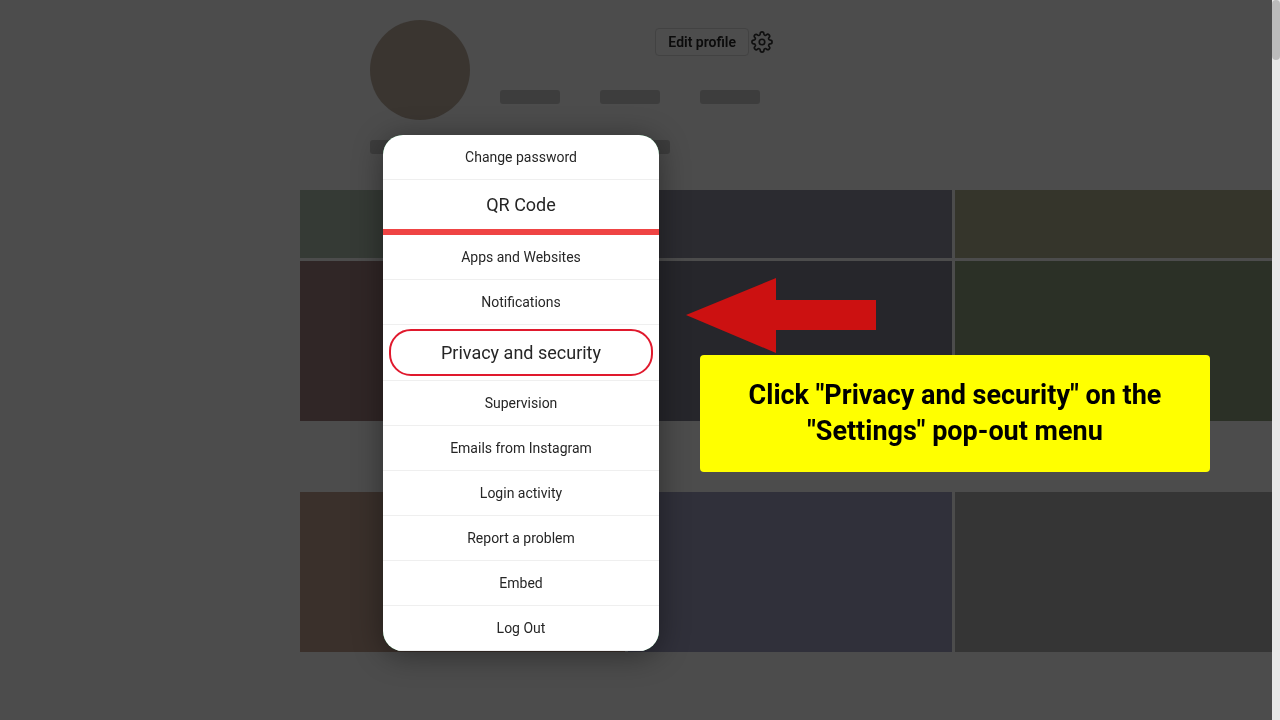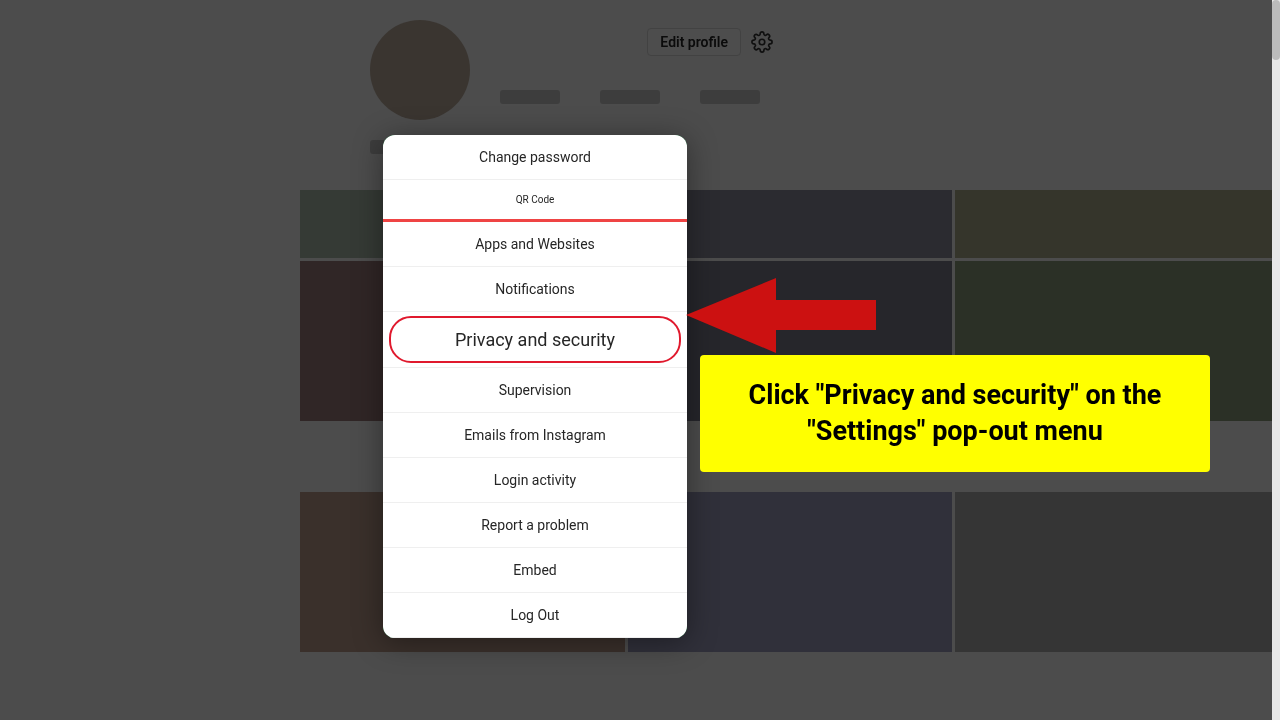--- a/index.html
+++ b/index.html
@@ -61,41 +61,41 @@
       <div style="background:#9090a0;"></div>
       <div style="background:#b0b090;"></div>
       <div style="background:#a08080;height:160px;"></div>
       <div style="background:#808090;height:160px;"></div>
       <div style="background:#90a080;height:160px;"></div>
       <div style="background:#c0a090;height:160px;"></div>
       <div style="background:#a0a0c0;height:160px;"></div>
       <div style="background:#b0b0b0;height:160px;"></div>
     </div>
 
-    <div style="position:absolute;top:28px;right:505px;display:flex;align-items:center;gap:8px;justify-content:space-between;">
+    <div style="position:absolute;top:28px;right:505px;display:flex;align-items:center;justify-content:space-between;">
       <div style="background:#fff;border:1px solid #dbdbdb;border-radius:4px;padding:5px 12px;font-size:14px;color:#262626;font-weight:600;">Edit profile</div>
       <div style="width:26px;height:26px;border-radius:50%;background:rgba(255,255,255,0.2);display:flex;align-items:center;justify-content:center;">
         <svg width="22" height="22" viewBox="0 0 24 24" fill="none" stroke="#333" stroke-width="1.8">
           <circle cx="12" cy="12" r="3"></circle>
           <path d="M19.4 15a1.65 1.65 0 0 0 .33 1.82l.06.06a2 2 0 0 1-2.83 2.83l-.06-.06a1.65 1.65 0 0 0-1.82-.33 1.65 1.65 0 0 0-1 1.51V21a2 2 0 0 1-4 0v-.09A1.65 1.65 0 0 0 9 19.4a1.65 1.65 0 0 0-1.82.33l-.06.06a2 2 0 0 1-2.83-2.83l.06-.06A1.65 1.65 0 0 0 4.68 15a1.65 1.65 0 0 0-1.51-1H3a2 2 0 0 1 0-4h.09A1.65 1.65 0 0 0 4.6 9a1.65 1.65 0 0 0-.33-1.82l-.06-.06a2 2 0 0 1 2.83-2.83l.06.06A1.65 1.65 0 0 0 9 4.68a1.65 1.65 0 0 0 1-1.51V3a2 2 0 0 1 4 0v.09a1.65 1.65 0 0 0 1 1.51 1.65 1.65 0 0 0 1.82-.33l.06-.06a2 2 0 0 1 2.83 2.83l-.06.06A1.65 1.65 0 0 0 19.4 9a1.65 1.65 0 0 0 1.51 1H21a2 2 0 0 1 0 4h-.09a1.65 1.65 0 0 0-1.51 1z"></path>
         </svg>
       </div>
     </div>
   </div>
 </div>
 
 <div style="position:absolute;inset:0;background:rgba(0,0,0,0.45);"></div>
 
-<div style="position:absolute;top:135px;left:383px;background:#15803d;border-radius:12px;width:304px;overflow:hidden;box-shadow:0 4px 30px rgba(0,0,0,0.4);">
+<div style="position:absolute;top:135px;left:383px;background:#15803d;border-radius:20px;width:276px;overflow:hidden;box-shadow:0 4px 30px rgba(0,0,0,0.4);">
 
   <div class="modal-item" style="display:flex;align-items:center;justify-content:center;padding:14px 16px;border-bottom:1px solid #efefef;font-size:14px;color:#262626;cursor:pointer;text-align:center;background:#fff;">
     <span>Change password</span>
   </div>
 
-  <div class="modal-item" style="display:flex;align-items:center;padding:14px 16px;border-bottom:3px solid #ef4444;font-size:10px;color:#262626;cursor:pointer;text-align:center;background:#fff;">
+  <div class="modal-item" style="display:flex;align-items:center;padding:14px 16px;border-bottom:6px solid #ef4444;font-size:18px;color:#262626;cursor:pointer;text-align:center;background:#fff;">
     <span>QR Code</span>
   </div>
 
   <div class="modal-item" style="display:flex;align-items:center;padding:14px 16px;border-bottom:1px solid #efefef;font-size:14px;color:#262626;cursor:pointer;text-align:center;background:#fff;">
     <span>Apps and Websites</span>
   </div>
 
   <div class="modal-item" style="display:flex;align-items:center;justify-content:center;padding:14px 22px;border-bottom:1px solid #efefef;font-size:14px;color:#262626;cursor:pointer;text-align:center;background:#fff;">
     <span>Notifications</span>
   </div>

